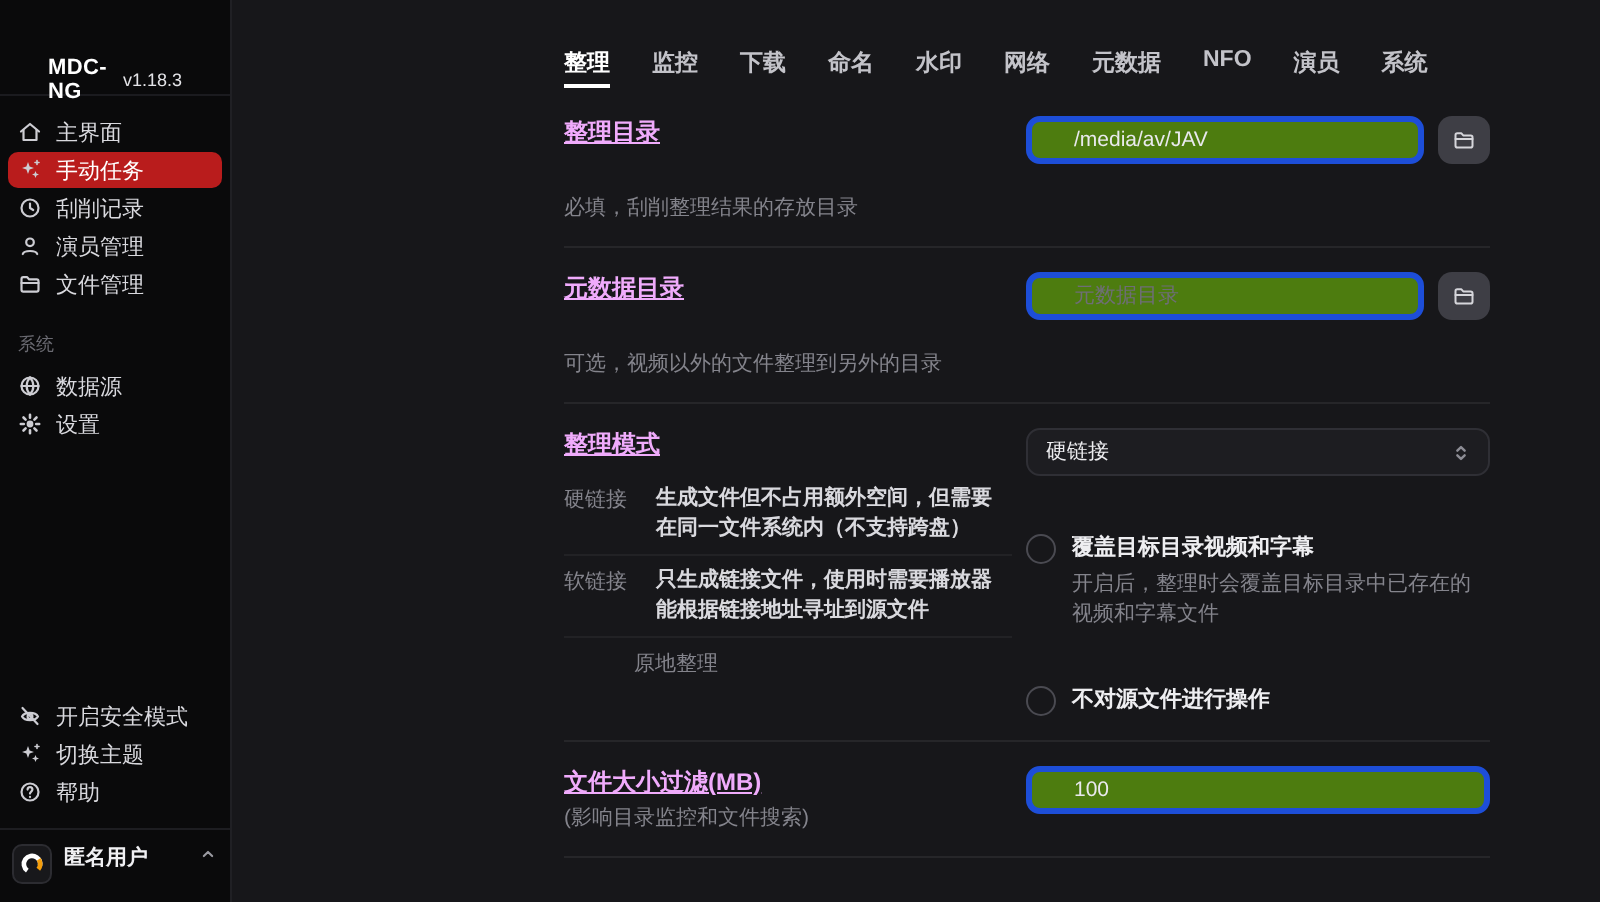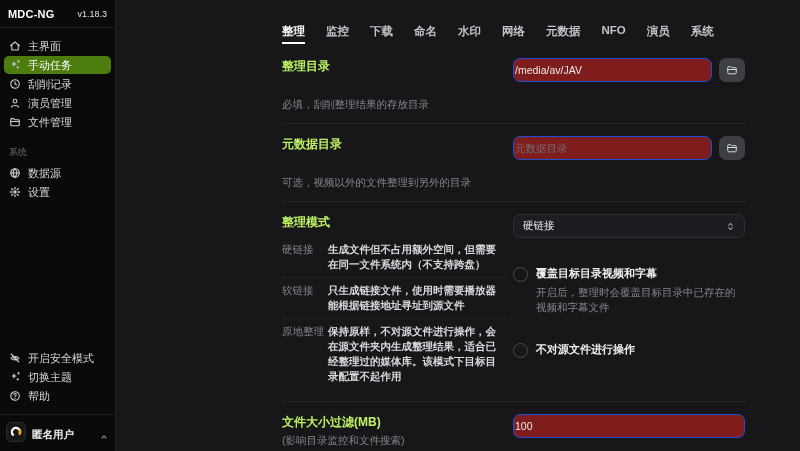--- a/index.html
+++ b/index.html
@@ -13,44 +13,44 @@
   .app { display: flex; width: 800px; height: 451px; }
 
   
   .sidebar {
     width: 116px; min-width: 116px; height: 451px;
     background: #0a0a0b;
     border-right: 1px solid #202024;
     display: flex; flex-direction: column;
   }
   .sb-header {
-    height: 28px; display: flex; align-items: center; justify-content: space-between;
-    padding: 0 8px; border-bottom: 1px solid #1b1b1f;
+    height: 16px; display: flex; align-items: center; justify-content: space-between;
+    padding: 0 24px; border-bottom: 1px solid #1b1b1f; margin-top: 32px;
   }
   .brand { font-size: 11px; font-weight: bold; color: #ffffff; letter-spacing: .2px; }
   .version { font-size: 9px; color: #e4e4e8; }
 
   .sb-nav { padding: 9px 4px 0 4px; }
   .sb-item {
     display: flex; align-items: center; gap: 7px;
     height: 18px; padding: 0 5px; margin-bottom: 1px;
     border-radius: 5px; cursor: pointer;
     font-size: 11px; color: #d9d9de; white-space: nowrap;
   }
-  .sb-item.active { background: #4d7c0f; color: #ffffff; }
+  .sb-item.active { background: #b91c1c; color: #ffffff; }
   .sb-item .ico { width: 12px; height: 12px; display: inline-flex; color: #cdcdd3; flex: 0 0 12px; }
   .sb-item .ico svg { width: 12px; height: 12px; }
 
   .sb-section-label {
     font-size: 9px; color: #6b6b72; padding: 14px 9px 5px 9px;
   }
   .sb-footer { margin-top: auto; padding: 0 4px; }
   .sb-divider { border-top: 1px solid #1d1d21; margin: 8px 0 0 0; }
   .sb-user {
-    display: flex; align-items: flex-end; gap: 6px;
+    display: flex; align-items: flex-start; gap: 6px;
     padding: 7px 6px 9px 6px; cursor: pointer;
   }
   .avatar {
     width: 20px; height: 20px; border-radius: 5px;
     background: #18181b; border: 1px solid #2c2c31;
     display: flex; align-items: center; justify-content: center;
   }
   .avatar svg { width: 14px; height: 14px; }
   .sb-user-name { font-size: 10.5px; color: #f0f0f3; font-weight: bold; flex: 1; }
   .sb-user-caret { width: 10px; height: 10px; color: #9a9aa1; display: flex; }
@@ -70,27 +70,27 @@
 
   .content { margin: 2px 55px 0 166px; }
   .section {
     display: flex; justify-content: space-between; align-items: flex-start;
     padding: 12px 0; border-bottom: 1px solid rgba(255,255,255,0.065);
   }
   .section:last-child { border-bottom: none; }
   .sec-left { width: 224px; }
   .sec-right { width: 232px; }
 
-  .f-label { font-size: 12px; font-weight: bold; color: #bef264; }
+  .f-label { font-size: 12px; font-weight: bold; color: #f0abfc; text-decoration: underline; }
   .f-desc { font-size: 10.5px; color: #84848c; margin-top: 22px; line-height: 1.35; }
 
   .input-row { display: flex; gap: 7px; align-items: center; }
   .text-input {
-    flex: 1; height: 24px; padding: 0 1px;
-    background: #7f1d1d; border: 1px solid #1d4ed8; border-radius: 7px;
+    flex: 1; height: 24px; padding: 0 21px;
+    background: #4d7c0f; border: 3px solid #1d4ed8; border-radius: 7px;
     color: #e9e9ed; font-size: 10.5px; font-family: "Liberation Sans", sans-serif;
     outline: none; min-width: 0;
   }
   .text-input::placeholder { color: #6e6e76; }
   .icon-btn {
     width: 26px; height: 24px; flex: 0 0 26px;
     background: #3e3e45; border: none; border-radius: 7px;
     display: flex; align-items: center; justify-content: center;
     color: #d6d6db; cursor: pointer;
   }
@@ -103,21 +103,21 @@
     font-size: 10.5px; color: #ededf0; cursor: pointer;
   }
   .select .updown { width: 11px; height: 11px; color: #8d8d95; display: flex; }
   .select .updown svg { width: 11px; height: 11px; }
 
   .mode-defs { margin-top: 6px; }
   .def-row {
     display: flex; padding: 5px 0; gap: 2px;
     border-bottom: 1px solid rgba(255,255,255,0.05);
   }
-  .def-row:last-child { border-bottom: none; }
+  .def-row:last-child { border-bottom: none; margin-left: 35px; }
   .def-term { width: 44px; flex: 0 0 44px; font-size: 10.5px; color: #84848c; padding-top: 1px; }
   .def-text { flex: 1; font-size: 10.5px; color: #dцdce0; color: #d9d9de; font-weight: bold; line-height: 1.42; }
 
   .toggle { display: flex; gap: 8px; margin-top: 28px; }
   .toggle-circle {
     width: 15px; height: 15px; flex: 0 0 15px; margin-top: 1px;
     border: 1.5px solid #4a4a51; border-radius: 50%;
     background: transparent; cursor: pointer;
   }
   .toggle-label { font-size: 11px; font-weight: bold; color: #eeeef1; }
@@ -319,21 +319,20 @@
               <div class="def-row">
                 <span class="def-term">硬链接</span>
                 <span class="def-text">生成文件但不占用额外空间，但需要在同一文件系统内（不支持跨盘）</span>
               </div>
               <div class="def-row">
                 <span class="def-term">软链接</span>
                 <span class="def-text">只生成链接文件，使用时需要播放器能根据链接地址寻址到源文件</span>
               </div>
               <div class="def-row">
                 <span class="def-term">原地整理</span>
-                <span class="def-text">保持原样，不对源文件进行操作，会在源文件夹内生成整理结果，适合已经整理过的媒体库。该模式下目标目录配置不起作用</span>
               </div>
             </div>
         </div>
         <div class="sec-right">
           <div class="select">
             <span>硬链接</span>
             <span class="updown">
               <svg viewBox="0 0 24 24" fill="none" stroke="currentColor" stroke-width="2.6" stroke-linecap="round" stroke-linejoin="round">
                   <path d="M8 9.5l4-4 4 4"></path>
                   <path d="M8 14.5l4 4 4-4"></path>

